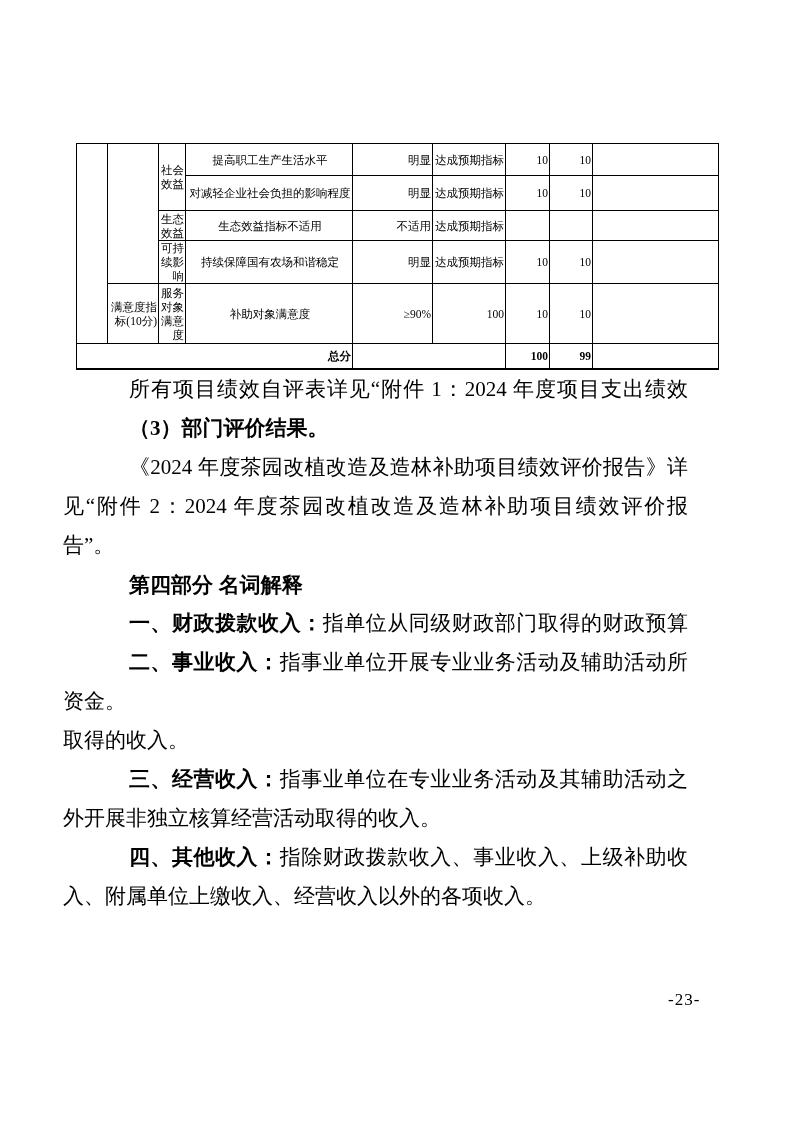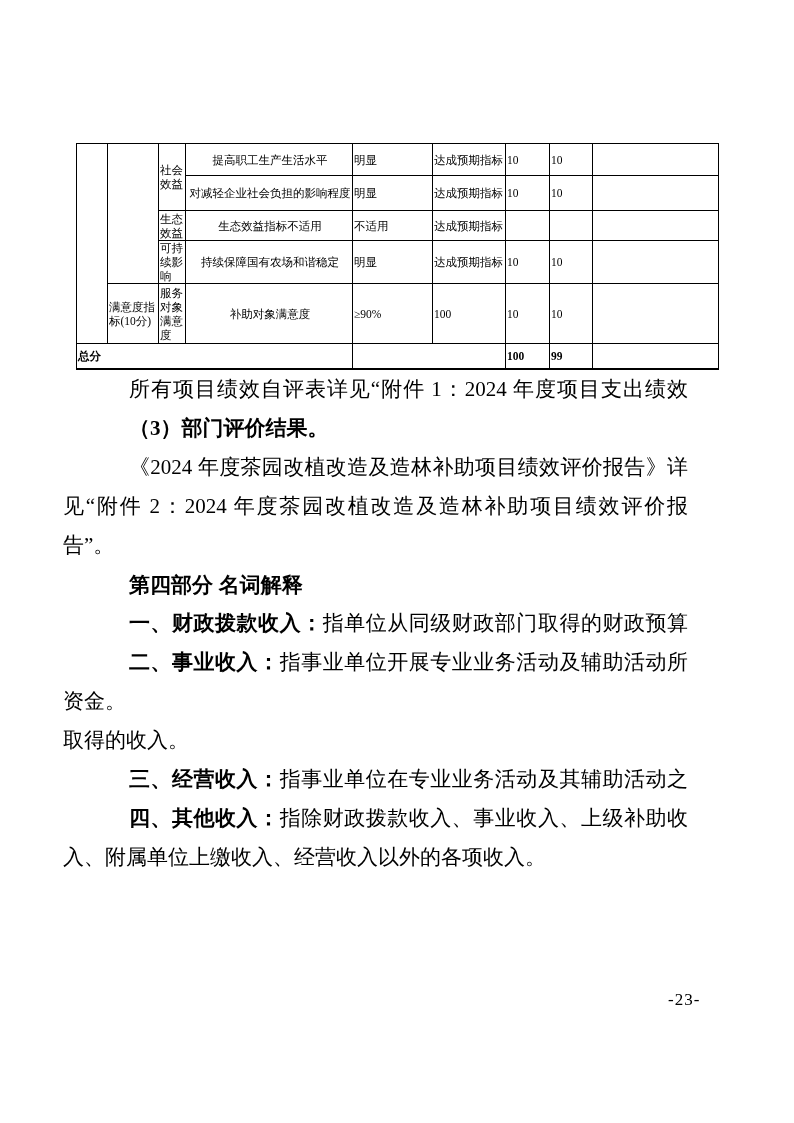--- a/index.html
+++ b/index.html
@@ -22,21 +22,21 @@
     width: 642px;
     border-collapse: collapse;
     table-layout: fixed;
     border: 1px solid #000;
     border-bottom: 2px solid #000;
   }
   table.perf td {
     border: 1px solid #000;
     font-size: 11.5px;
     line-height: 14px;
-    text-align: left;
+    text-align: right;
     vertical-align: middle;
     padding: 0 1px;
     overflow: hidden;
     word-break: break-all;
   }
   table.perf td.ind {
     text-align: center;
     padding-left: 3px;
     padding-right: 1px;
   }
@@ -157,20 +157,21 @@
     <div class="ln">告”。</div>
     <div class="ln ind hsans">第四部分 名词解释</div>
 
     <div class="ln jl ind"><span class="lead">一、财政拨款收入：</span><span>指单位从同级财政部门取得的财政预算</span></div>
     <div class="ln jl ind"><span class="lead">二、事业收入：</span><span>指事业单位开展专业业务活动及辅助活动所</span></div>
 
     <div class="ln">资金。</div>
     <div class="ln">取得的收入。</div>
 
     <div class="ln jl ind"><span class="lead">三、经营收入：</span><span>指事业单位在专业业务活动及其辅助活动之</span></div>
+    <div class="ln">外开展非独立核算经营活动取得的收入。</div>
 
     <div class="ln jl ind"><span class="lead">四、其他收入：</span><span>指除财政拨款收入、事业收入、上级补助收</span></div>
     <div class="ln">入、附属单位上缴收入、经营收入以外的各项收入。</div>
   </div>
 
   <div class="pagenum">-23-</div>
 
 </div>
 
 </body></html>

